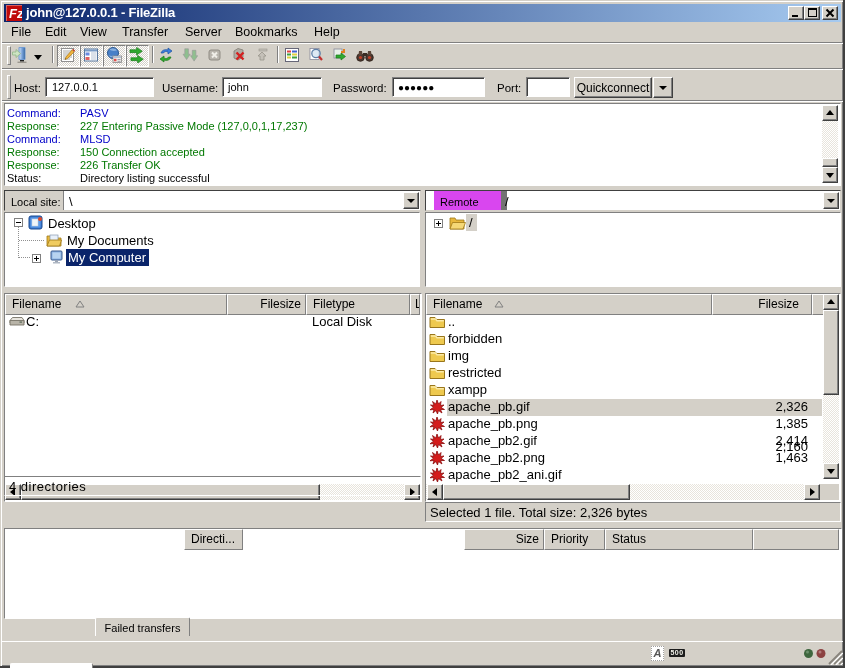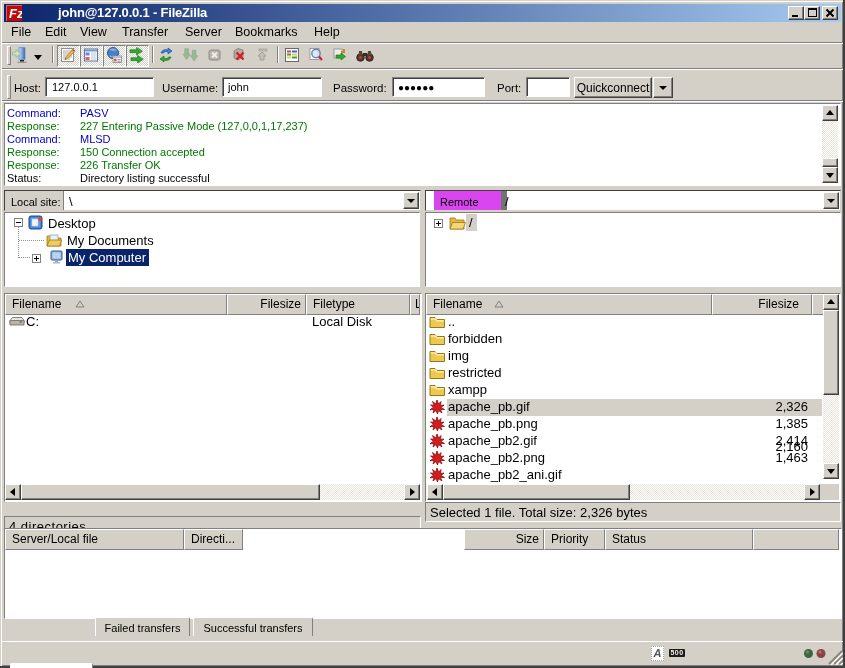--- a/index.html
+++ b/index.html
@@ -34,21 +34,21 @@
 
 <div class="ab" style="left:4px;top:4px;width:837px;height:18px;background:linear-gradient(to right,#0a246a,#a6caf0)"></div>
 <div class="ab" style="left:6px;top:5px;width:16px;height:16px;">
 <svg width="16" height="16">
         <rect x="0" y="0" width="16" height="16" fill="#bf0a0a"></rect>
         <rect x="0" y="0" width="16" height="1" fill="#d86060"></rect>
         <rect x="0" y="0" width="1" height="16" fill="#d86060"></rect>
         <text x="3" y="13" font-family="Liberation Sans" font-size="13" font-weight="bold" font-style="italic" fill="#fff">Fz</text>
       </svg>
 </div>
-<div class="ab" style="left:26px;top:4px;height:26px;line-height:18px;color:#fff;font-weight:bold;font-size:13px;letter-spacing:-0.2px;margin-left:32px;">john@127.0.0.1 - FileZilla</div>
+<div class="ab" style="left:26px;top:4px;height:26px;line-height:18px;color:#fff;font-weight:bold;font-size:13px;letter-spacing:-0.2px;">john@127.0.0.1 - FileZilla</div>
 
 <div class="ab btn" style="left:788px;top:6px;width:16px;height:14px;box-sizing:border-box;">
       <div class="ab" style="left:3px;top:8px;width:6px;height:2px;background:#000"></div>
     </div>
 <div class="ab btn" style="left:804px;top:6px;width:16px;height:14px;box-sizing:border-box;">
       <div class="ab" style="left:3px;top:1px;width:9px;height:9px;border:1px solid #000;border-top-width:2px;box-sizing:border-box;"></div>
     </div>
 <div class="ab btn" style="left:822px;top:6px;width:16px;height:14px;box-sizing:border-box;"><svg width="14" height="12">
         <path d="M3.5 2.5 L10.5 9.5 M10.5 2.5 L3.5 9.5" stroke="#000" stroke-width="2"></path>
       </svg></div>
@@ -383,37 +383,35 @@
 <div class="ab dither" style="left:426px;top:484px;width:394px;height:16px;"></div>
 <div class="ab btn sbb" style="left:427px;top:484px;"><svg width="14" height="14">
         <path d="M4 7 L9 3 L9 11 Z" fill="#000"></path>
       </svg></div>
 <div class="ab btn" style="left:443px;top:484px;width:187px;height:16px;box-sizing:border-box;"></div>
 <div class="ab btn sbb" style="left:804px;top:484px;"><svg width="14" height="14">
         <path d="M10 7 L5 3 L5 11 Z" fill="#000"></path>
       </svg></div>
 <div class="ab" style="left:820px;top:484px;width:19px;height:16px;background:#d4d0c8;"></div>
 
-<div class="ab sunk" style="left:4px;top:516px;width:415px;height:18px;">
+<div class="ab sunk" style="left:4px;top:476px;width:415px;height:18px;">
       <div style="padding:3px 0 0 4px;letter-spacing:0.5px;" class="t13">4 directories</div>
     </div>
 <div class="ab sunk" style="left:425px;top:502px;width:414px;height:18px;">
       <div style="padding:3px 0 0 4px;" class="t13">Selected 1 file. Total size: 2,326 bytes</div>
     </div>
 
 <div class="ab sunk" style="left:4px;top:528px;width:836px;height:89px;background:#fff;"></div>
-<div class="ab hdrcell" style="left:5px;top:529px;width:179px;height:19px;line-height:15px;">Server/Local file</div>
 <div class="ab hdrcell" style="left:184px;top:529px;width:59px;height:19px;line-height:15px;">Directi...</div>
 <div class="ab hdrcell" style="left:464px;top:529px;width:80px;height:19px;line-height:15px;text-align:right;">Size</div>
 <div class="ab hdrcell" style="left:544px;top:529px;width:61px;height:19px;line-height:15px;">Priority</div>
 <div class="ab hdrcell" style="left:605px;top:529px;width:148px;height:19px;line-height:15px;">Status</div>
 <div class="ab hdrcell" style="left:753px;top:529px;width:86px;height:19px;line-height:15px;"></div>
 
 <div class="ab" style="left:95px;top:617px;width:95px;height:19px;background:#d4d0c8;border:1px solid #808080;border-top-color:#fff;border-left-color:#fff;border-bottom:none;border-radius:2px 2px 0 0;box-sizing:border-box;text-align:center;font-size:11px;padding-top:4px;">Failed transfers</div>
-<div class="ab" style="left:193px;top:617px;width:120px;height:19px;background:#d4d0c8;border:1px solid #808080;border-top-color:#fff;border-left-color:#fff;border-bottom:none;border-radius:2px 2px 0 0;box-sizing:border-box;text-align:center;font-size:11px;padding-top:4px;">Successful transfers</div>
 <div class="ab" style="left:10px;top:615px;width:83px;height:22px;background:#fff;border:1px solid #808080;border-top-color:#fff;border-left-color:#fff;border-bottom:none;border-radius:2px 2px 0 0;box-sizing:border-box;text-align:left;font-size:11px;font-weight:bold;padding-top:5px;margin-top:48px;">Queued files</div>
 
 <div class="ab" style="left:2px;top:641px;width:841px;height:1px;background:#fff;"></div>
 <div class="ab" style="left:651px;top:646px;width:13px;height:15px;background:#fff;border:1px dotted #a0a0a0;box-sizing:border-box;text-align:center;font-size:11px;font-weight:bold;font-style:italic;line-height:13px;color:#555;">A</div>
 <div class="ab" style="left:669px;top:649px;width:16px;height:8px;background:#1c1c1c;border-radius:1px;color:#f0f0e8;font-size:7px;font-weight:bold;text-align:center;line-height:8px;letter-spacing:0.5px;">500</div>
 <svg class="ab" style="left:803px;top:648px;" width="25" height="11">
 <circle cx="5.5" cy="5.5" r="4.5" fill="#3e663e"></circle>
       <circle cx="4.5" cy="4" r="1.5" fill="#6c8f6c"></circle>
 <circle cx="18" cy="5.5" r="4.5" fill="#8c4242"></circle>
       <circle cx="17" cy="4" r="1.5" fill="#b07a7a"></circle>

